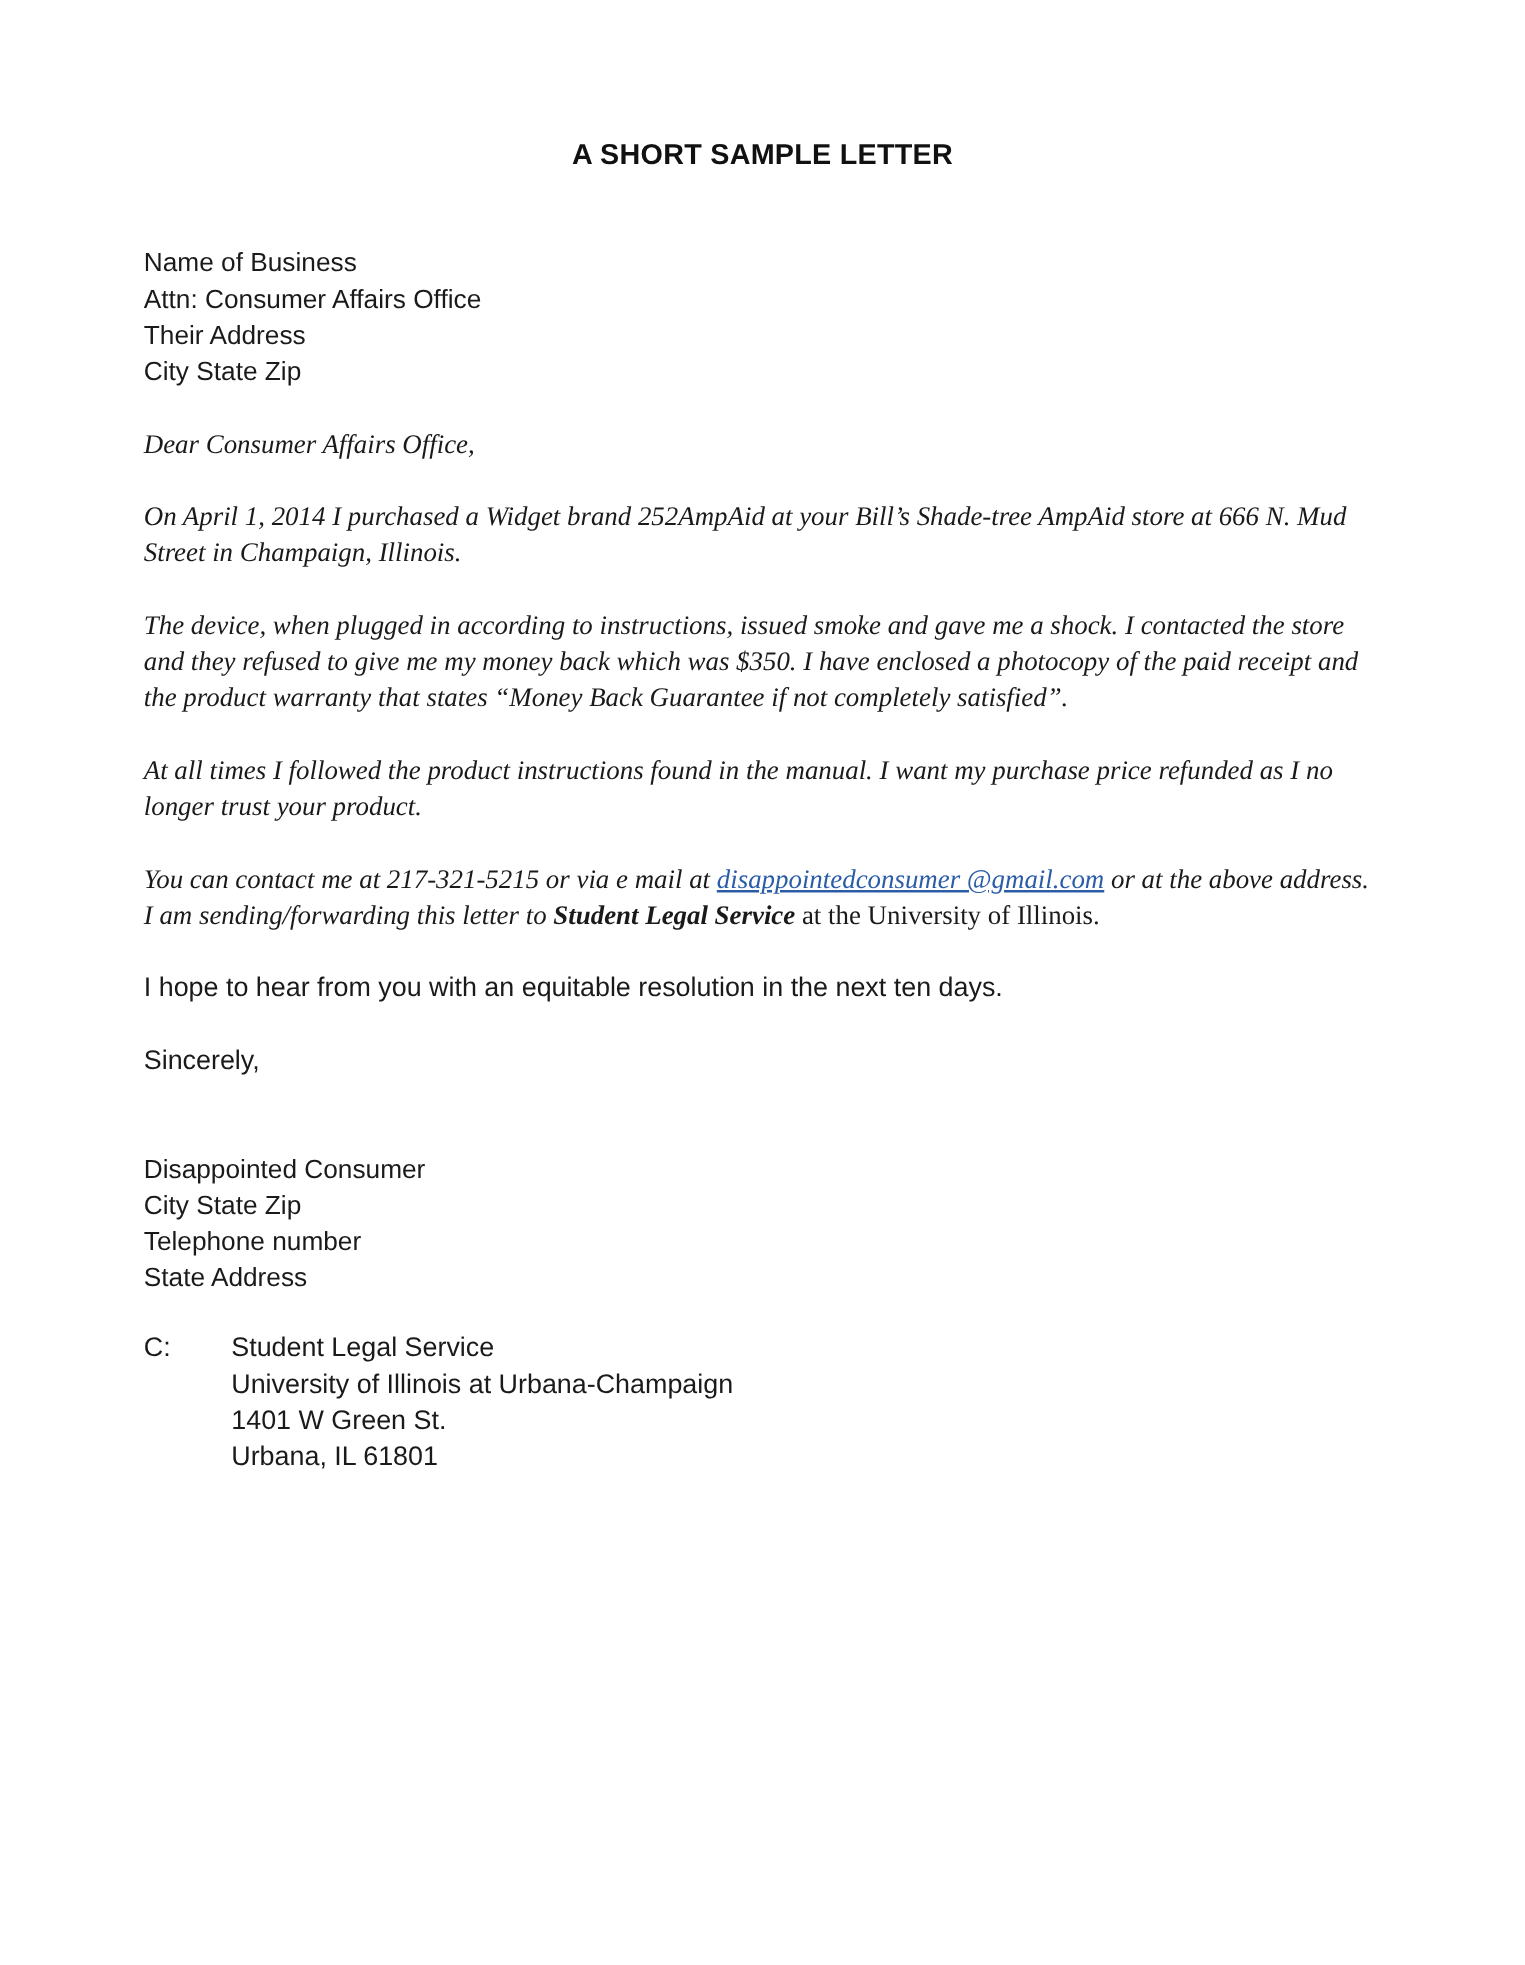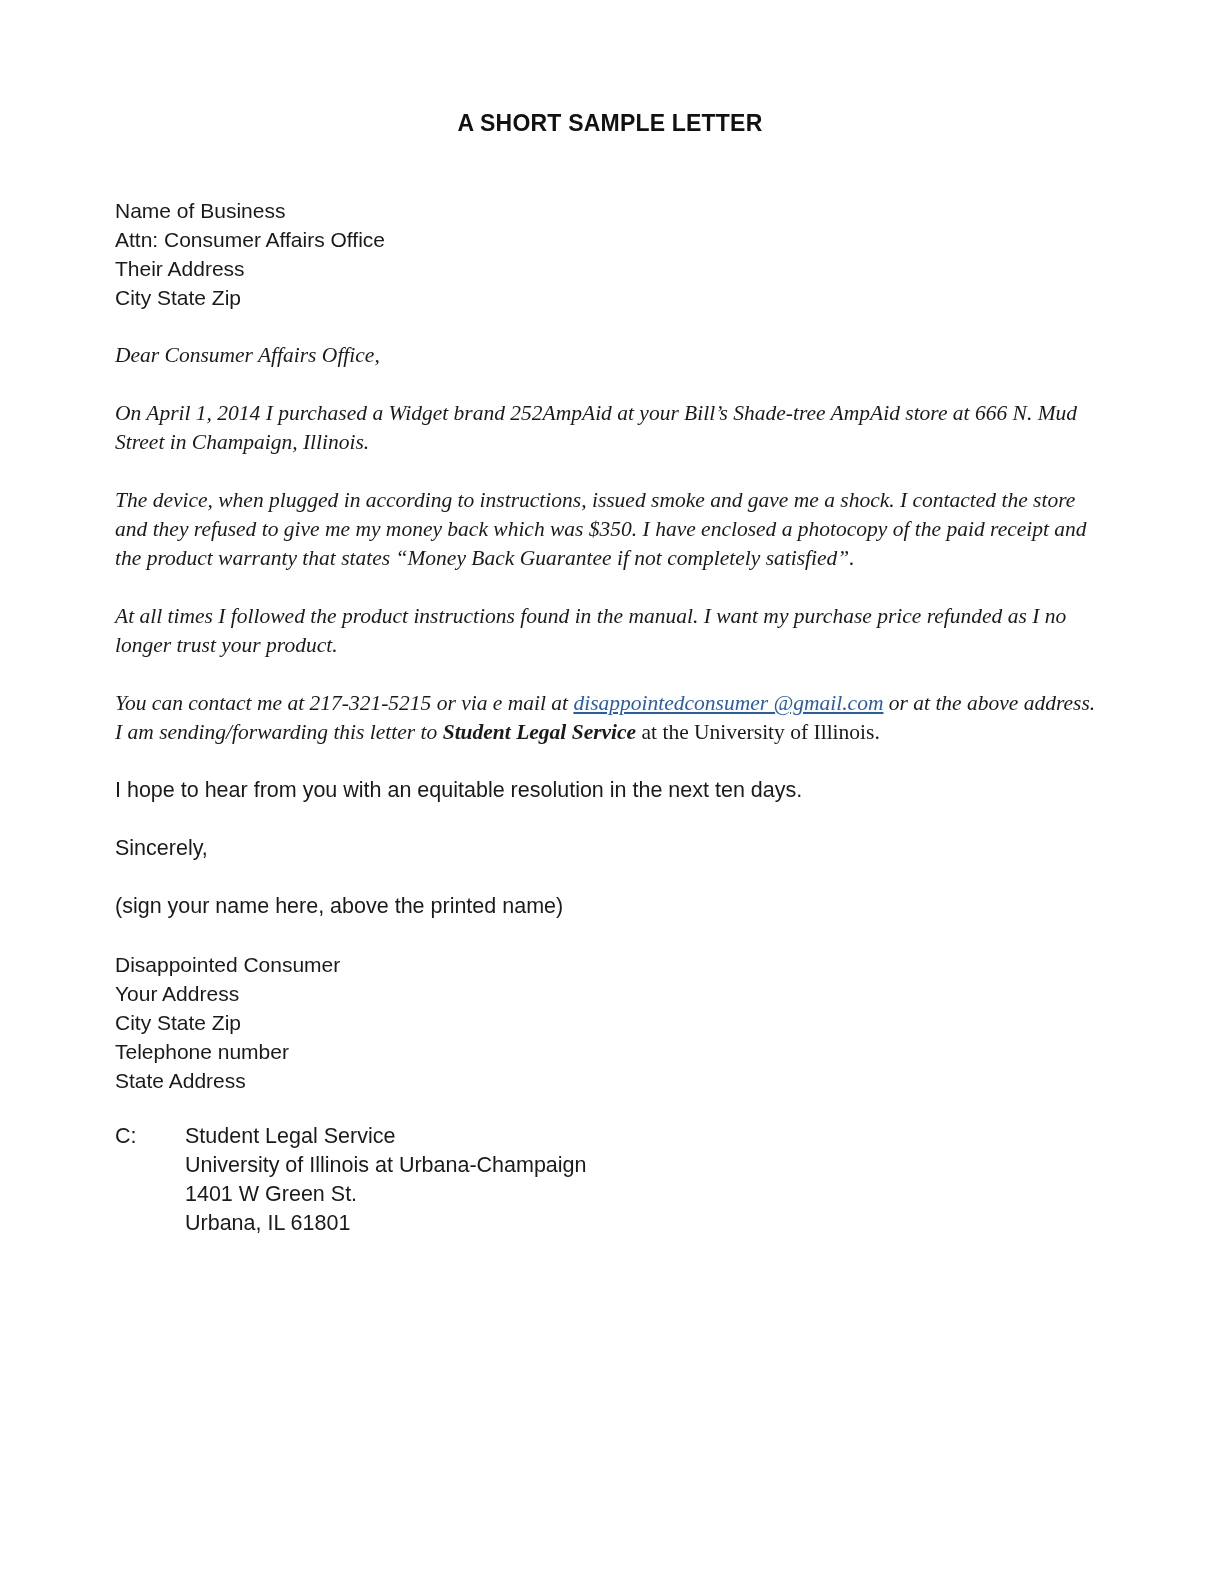--- a/index.html
+++ b/index.html
@@ -126,27 +126,25 @@
     <div class="spacer"></div>
 
     <p class="para">I hope to hear from you with an equitable resolution in the next ten days.</p>
 
     <div class="spacer"></div>
 
     <p class="para">Sincerely,</p>
 
     <div class="spacer"></div>
 
-    <p class="para">(sign your name here, above the printed name)</p>
 
     <div class="spacer"></div>
 
     <div>
       <div class="block-line">Disappointed Consumer</div>
-      <div class="block-line">Your Address</div>
       <div class="block-line">City State Zip</div>
       <div class="block-line">Telephone number</div>
       <div class="block-line">State Address</div>
     </div>
 
     <div class="spacer-sm"></div>
 
     <div class="cc-block">
       <div class="cc-row">
         <div class="cc-label">C:</div>

